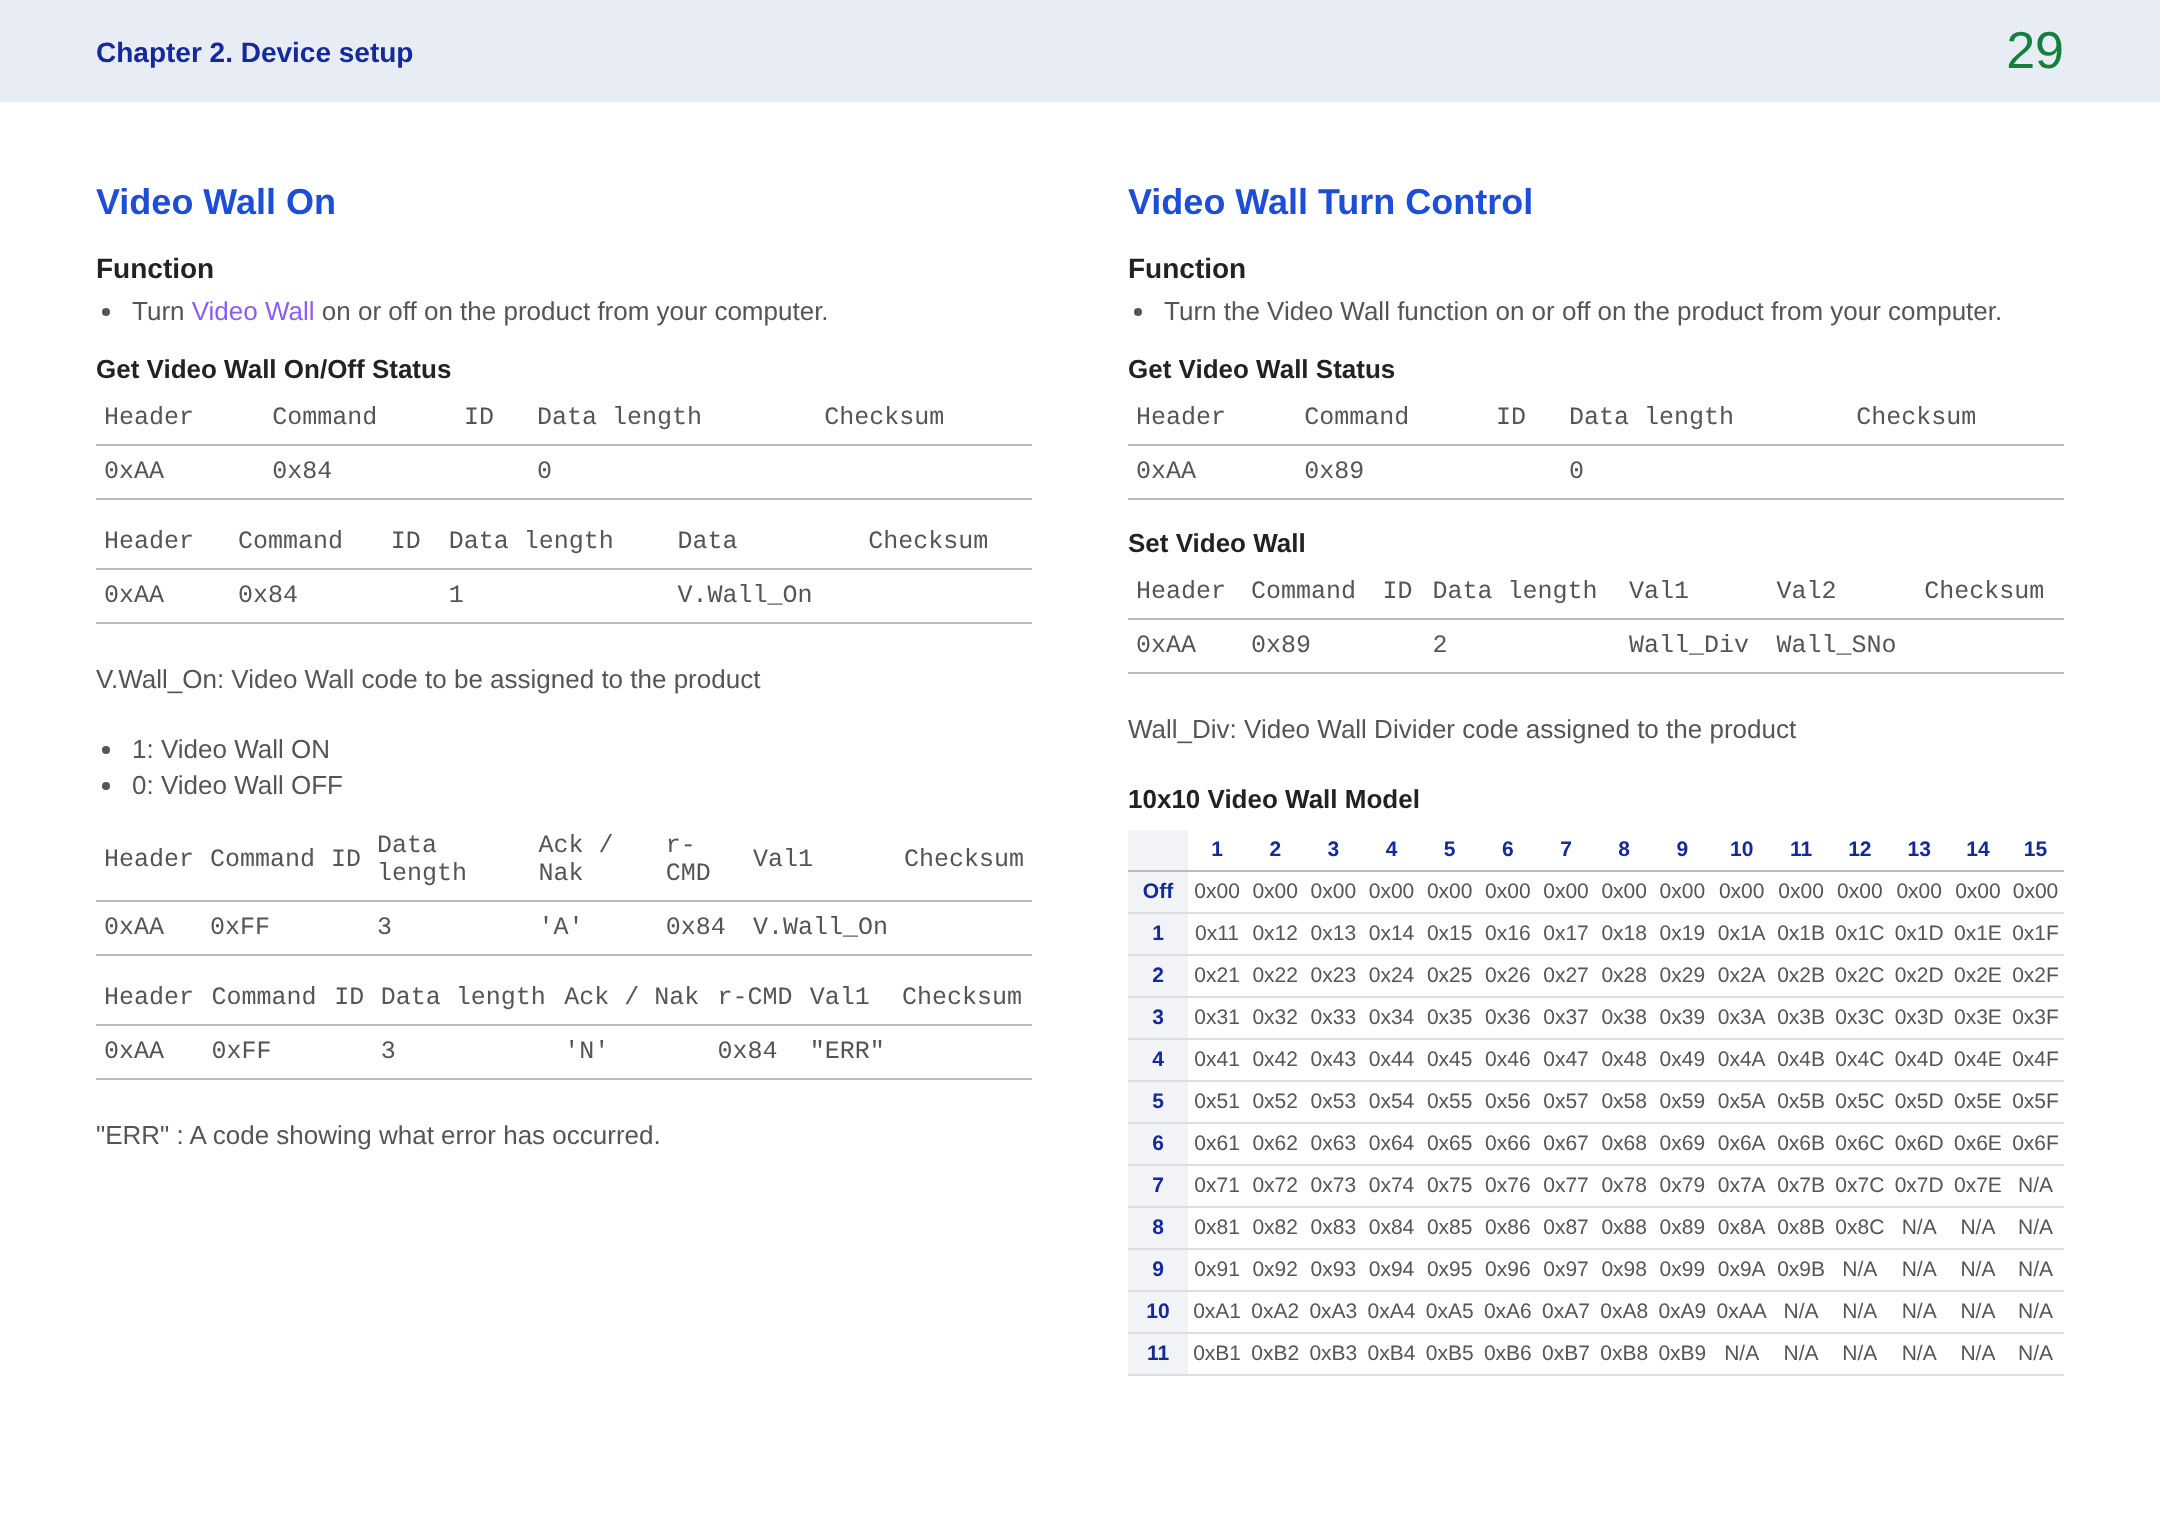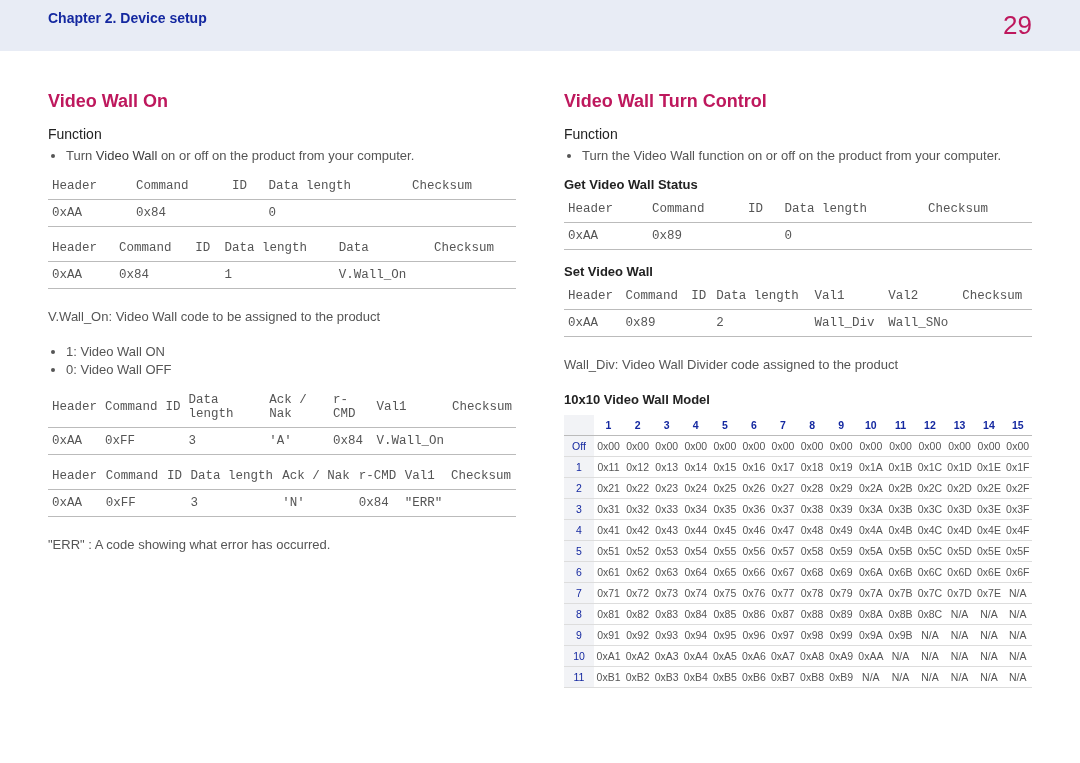--- a/index.html
+++ b/index.html
@@ -6,69 +6,69 @@
     font-family: Arial, Helvetica, sans-serif;
     margin: 0;
     color: #333;
     font-size: 13px;
     background: #fff;
   }
   .header-bar {
     background: #e8ecf5;
     display: flex;
     justify-content: space-between;
-    align-items: flex-start;
+    align-items: center;
     padding: 10px 48px;
   }
   .chapter-title {
     color: #1428A0;
     font-weight: bold;
     font-size: 14px;
   }
   .page-number {
-    color: #be185d;
+    color: #15803d;
     font-size: 26px;
     font-weight: 300;
   }
   .content {
     display: flex;
     padding: 20px 48px 40px 48px;
     gap: 48px;
   }
   .col {
     flex: 1;
     min-width: 0;
   }
   h2 {
-    color: #be185d;
+    color: #1d4ed8;
     font-size: 18px;
     font-weight: bold;
     margin: 20px 0 8px 0;
   }
   h3 {
     font-size: 14px;
-    font-weight: normal;
+    font-weight: bold;
     margin: 14px 0 6px 0;
     color: #222;
   }
   h4 {
     font-size: 13px;
     font-weight: bold;
     margin: 14px 0 4px 0;
     color: #222;
   }
   ul {
     margin: 4px 0 10px 0;
     padding-left: 18px;
   }
   li {
     margin: 3px 0;
     color: #555;
   }
-  .brand-word { color: #404040; font-weight: normal; }
+  .brand-word { color: #8b5cf6; font-weight: normal; }
   table.cmd {
     width: 100%;
     border-collapse: collapse;
     margin: 4px 0 8px 0;
     font-family: Liberation Mono, monospace;
   }
   table.cmd th, table.cmd td {
     text-align: left;
     padding: 6px 4px;
     color: #555;
@@ -98,21 +98,21 @@
     color: #555;
   }
   table.matrix thead th {
     color: #1428A0;
     font-weight: bold;
     border-bottom: 1px solid #bbb;
   }
   table.matrix th.rowhead {
     background: #f2f3f6;
     color: #1428A0;
-    font-weight: normal;
+    font-weight: bold;
     border-bottom: 1px solid #ddd;
     width: 26px;
   }
   table.matrix th.corner {
     background: #f2f3f6;
   }
 </style>
 </head>
 <body>
 
@@ -126,20 +126,21 @@
   <div class="col">
     <h2>Video Wall On</h2>
 
     <h3>Function</h3>
     <ul>
       <li>
         <span>Turn </span><span class="brand-word">Video Wall</span><span> on or off on the product from your computer.</span>
       </li>
     </ul>
 
+    <h4>Get Video Wall On/Off Status</h4>
     <table class="cmd">
         <thead>
           <tr>
             <th>Header</th>
             <th>Command</th>
             <th>ID</th>
             <th>Data length</th>
             <th>Checksum</th>
           </tr>
         </thead>

